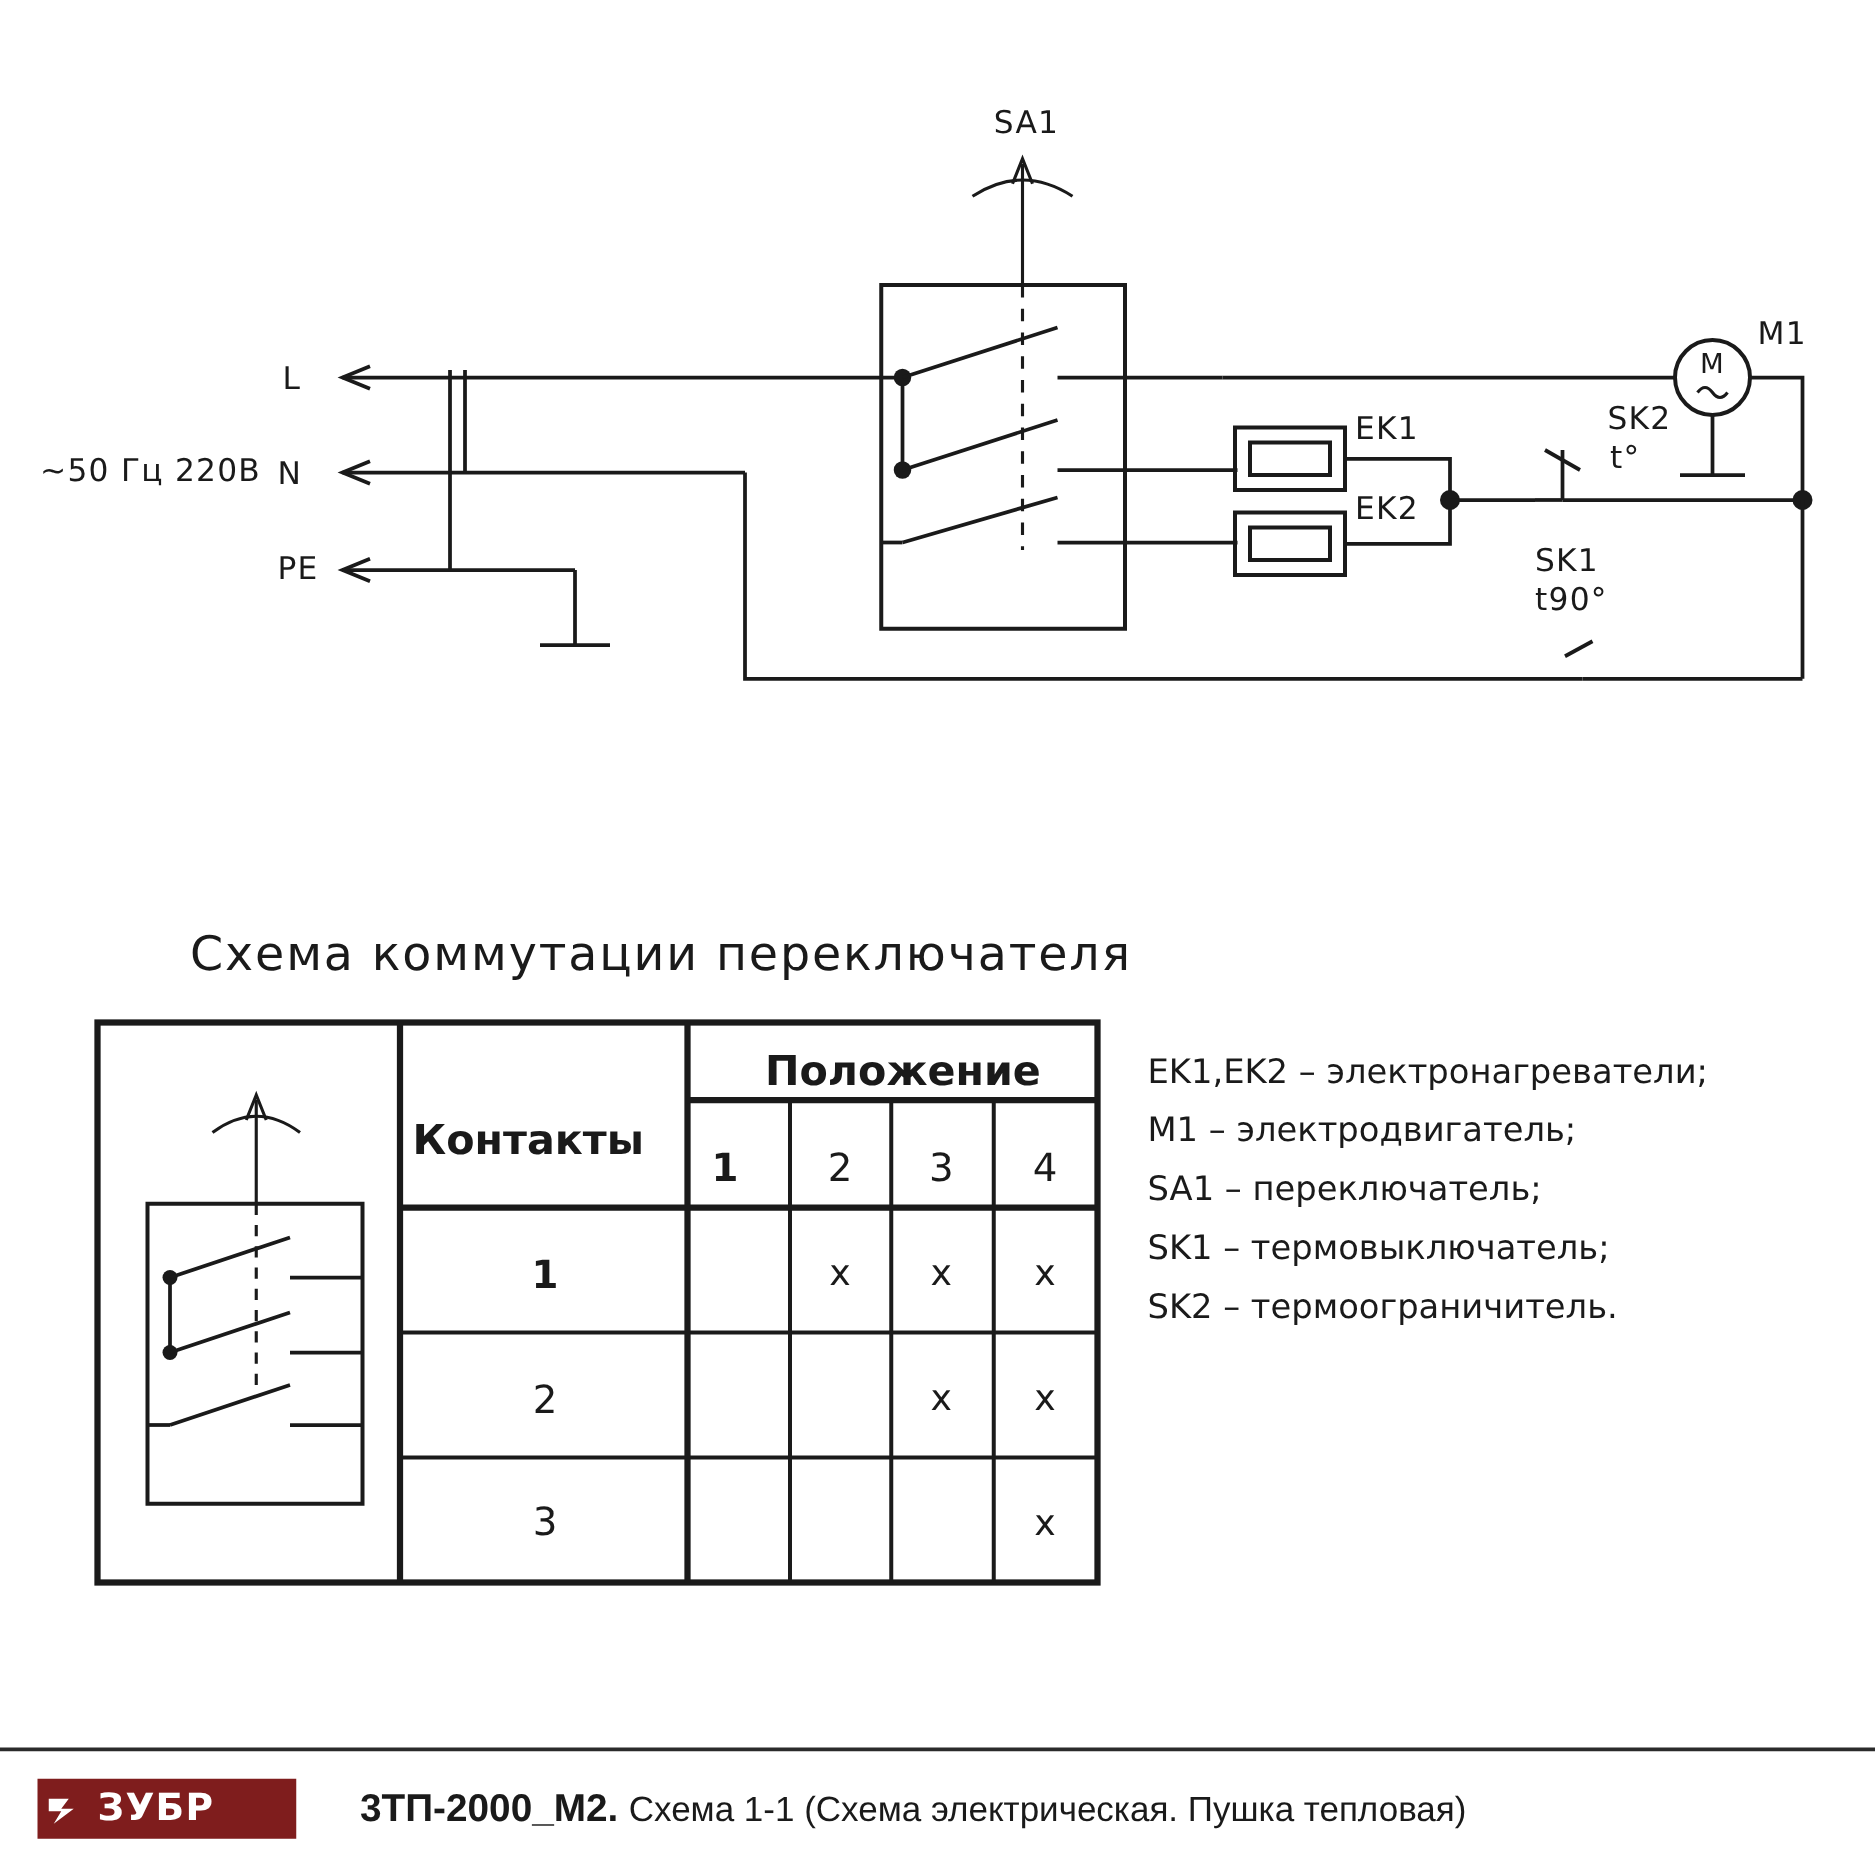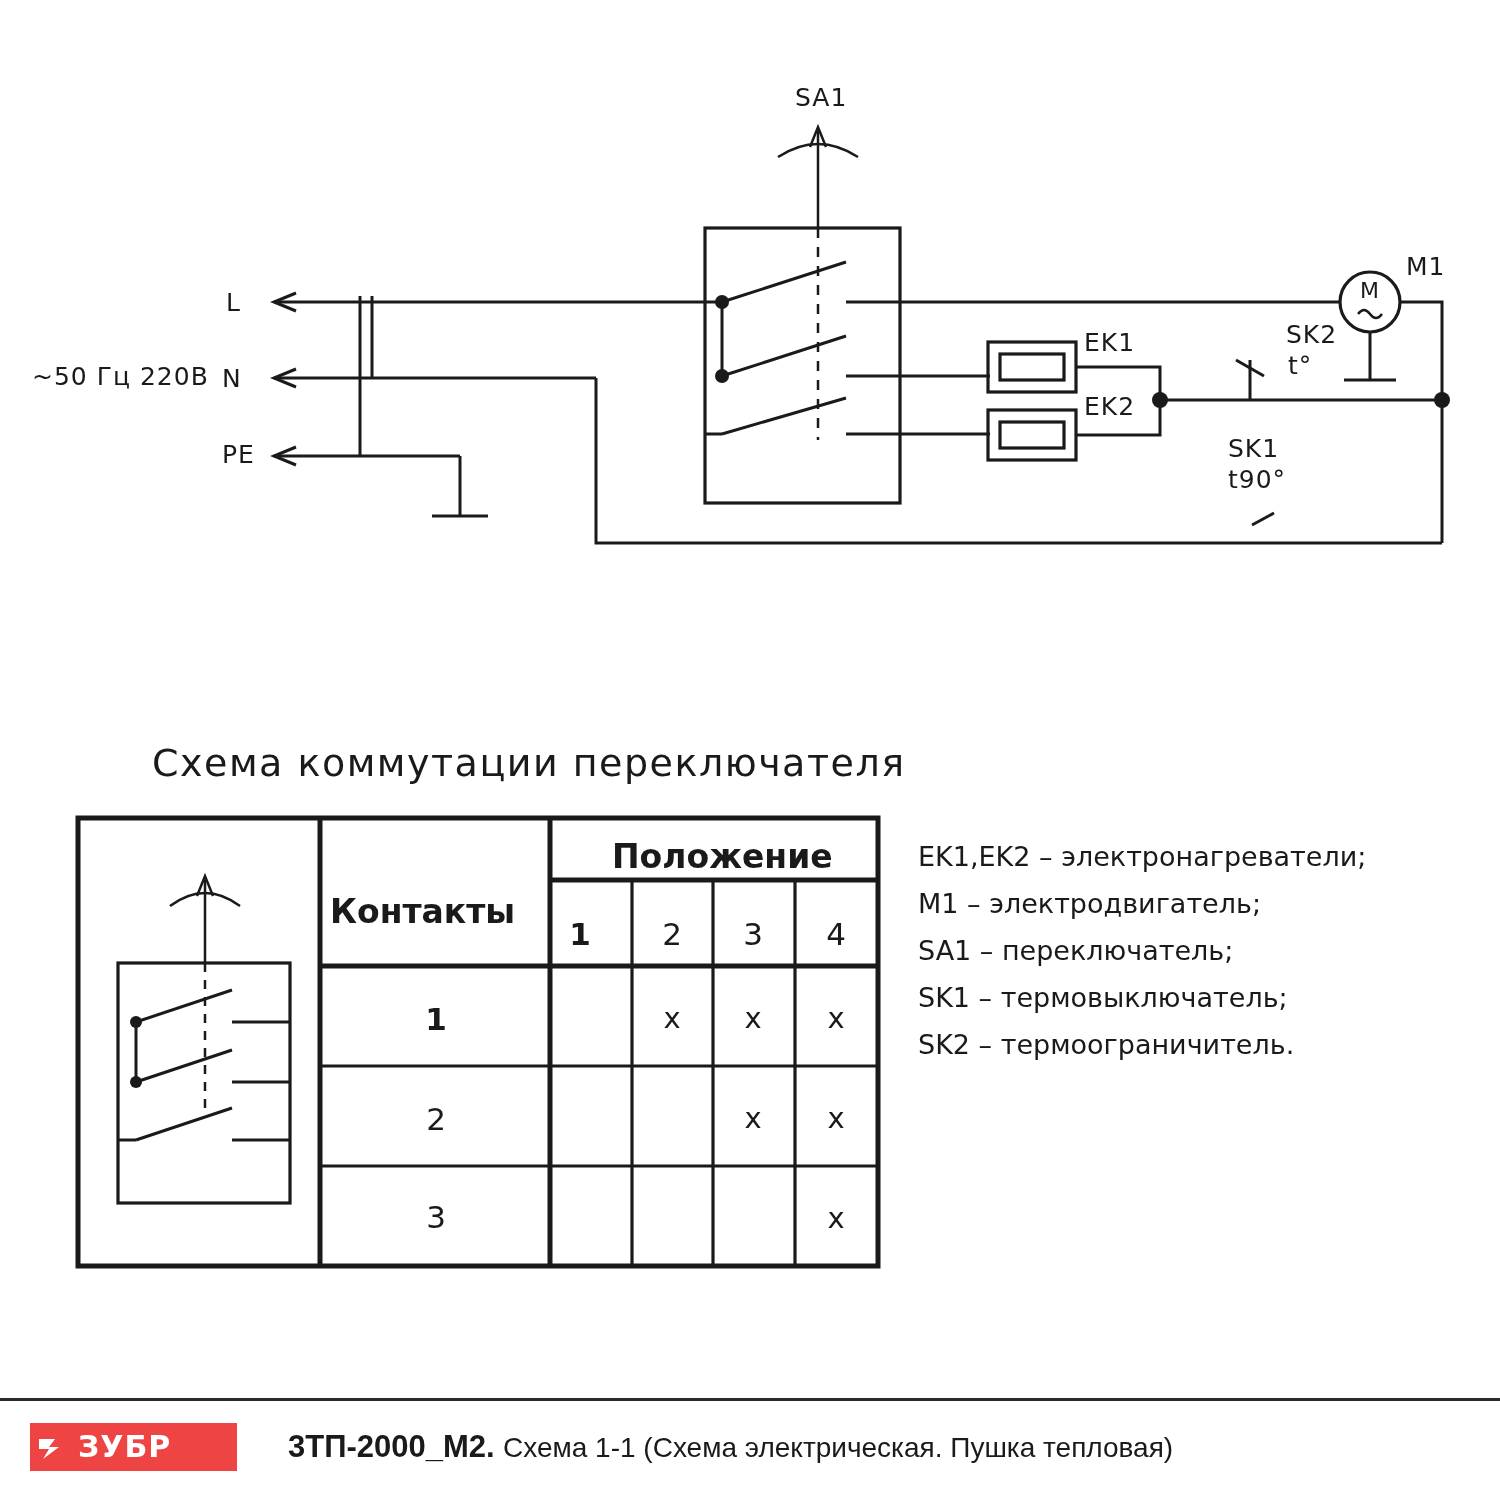--- a/index.html
+++ b/index.html
@@ -103,21 +103,21 @@
     height: 102px;
     border-top: 3px solid #2b2b2b;
     box-sizing: border-box;
   }
   #logo {
     position: absolute;
     left: 30px;
     top: 22px;
     width: 207px;
     height: 48px;
-    background: #ef4444;
+    background: #7f1d1d;
     display: flex;
     align-items: center;
   }
   #logo .mark {
     width: 46px;
     height: 48px;
     display: flex;
     align-items: center;
     justify-content: center;
   }

